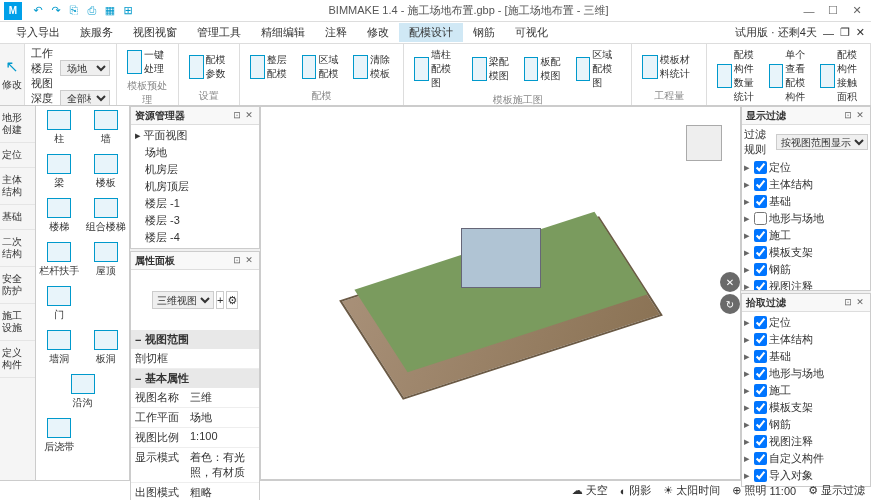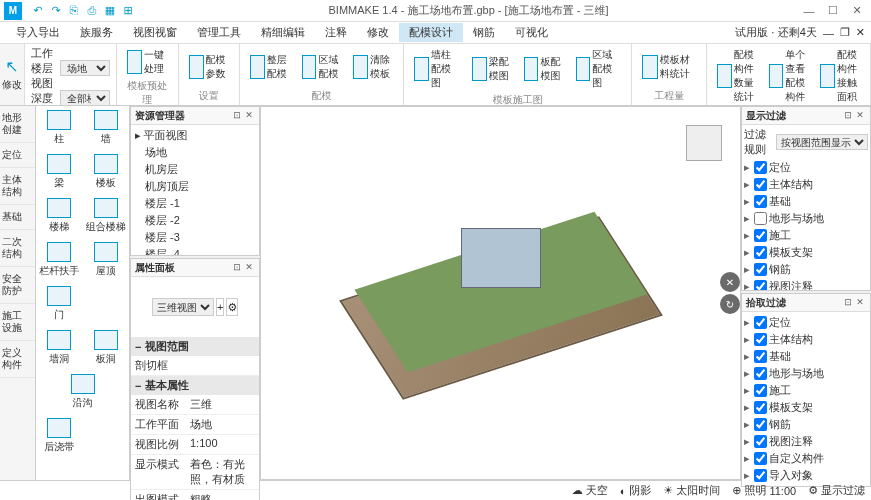--- a/index.html
+++ b/index.html
@@ -310,21 +310,20 @@
         <span>资源管理器</span>
         <div class="pb">⊡</div>
         <div class="pb">✕</div>
       </div>
       <div class="tree" id="tree-host">
           <div class="root">▸ 平面视图</div>
           <div>场地</div>
           <div>机房层</div>
           <div>机房顶层</div>
           <div>楼层 -1</div>
-          <div>楼层 -2</div>
           <div>楼层 -3</div>
           <div>楼层 -4</div>
         </div>
     </div>
     <div class="panel" style="flex:1">
       <div class="panel-hd">
         <span>属性面板</span>
         <div class="pb">⊡</div>
         <div class="pb">✕</div>
       </div>

